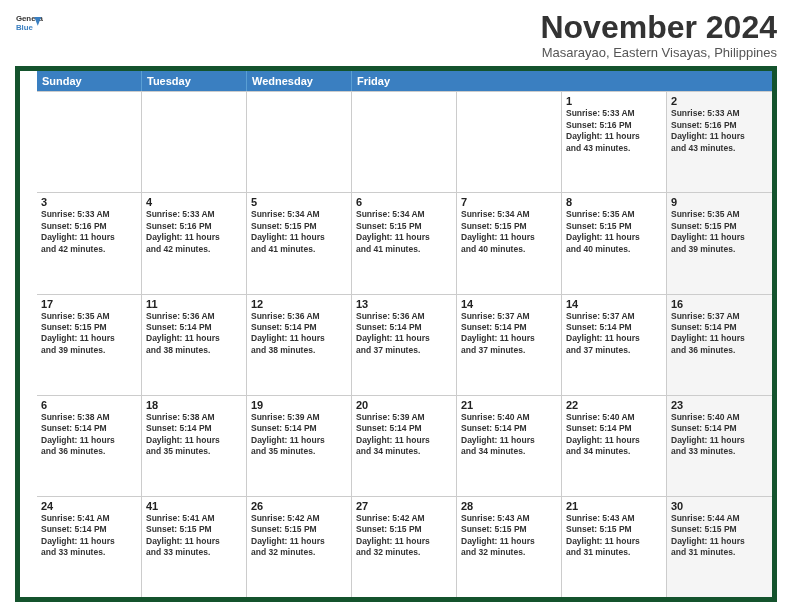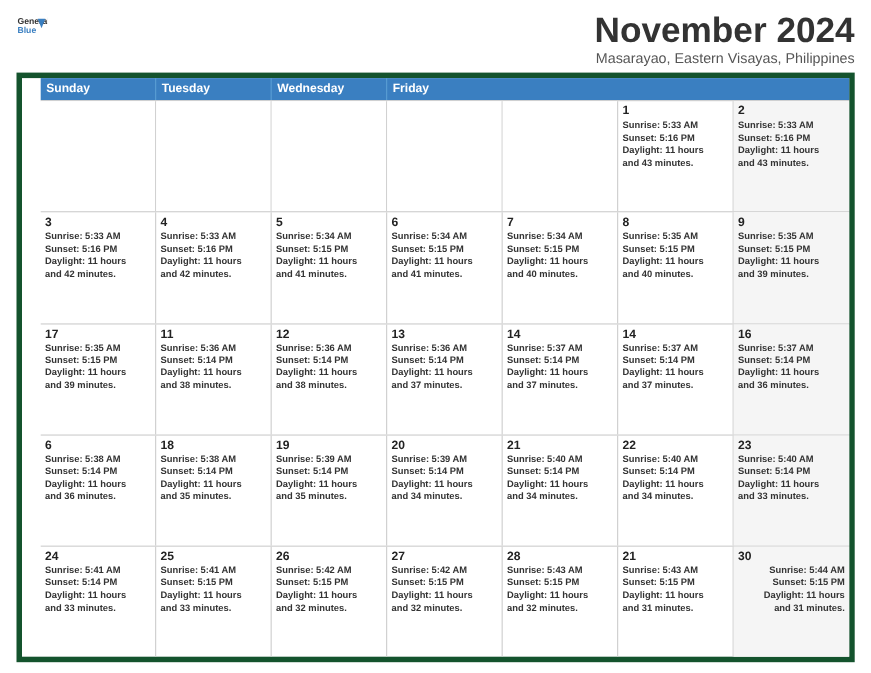--- a/index.html
+++ b/index.html
@@ -305,21 +305,21 @@
         </div>
         <div class="cal-row">
           <div class="cal-cell">
             <span class="day-num">24</span>
             <div class="day-info" style="white-space: pre-line;">Sunrise: 5:41 AM
 Sunset: 5:14 PM
 Daylight: 11 hours
 and 33 minutes.</div>
           </div>
           <div class="cal-cell">
-            <span class="day-num">25</span>
+            <span class="day-num">41</span>
             <div class="day-info" style="white-space: pre-line;">Sunrise: 5:41 AM
 Sunset: 5:15 PM
 Daylight: 11 hours
 and 33 minutes.</div>
           </div>
           <div class="cal-cell">
             <span class="day-num">26</span>
             <div class="day-info" style="white-space: pre-line;">Sunrise: 5:42 AM
 Sunset: 5:15 PM
 Daylight: 11 hours
@@ -341,21 +341,21 @@
           </div>
           <div class="cal-cell">
             <span class="day-num">21</span>
             <div class="day-info" style="white-space: pre-line;">Sunrise: 5:43 AM
 Sunset: 5:15 PM
 Daylight: 11 hours
 and 31 minutes.</div>
           </div>
           <div class="cal-cell shaded">
             <span class="day-num">30</span>
-            <div class="day-info" style="white-space: pre-line; text-align: right;">Sunrise: 5:44 AM
+            <div class="day-info" style="white-space: pre-line;">Sunrise: 5:44 AM
 Sunset: 5:15 PM
 Daylight: 11 hours
 and 31 minutes.</div>
           </div>
         </div>
       </div>
   </div>
 </div>
 
 </body></html>

